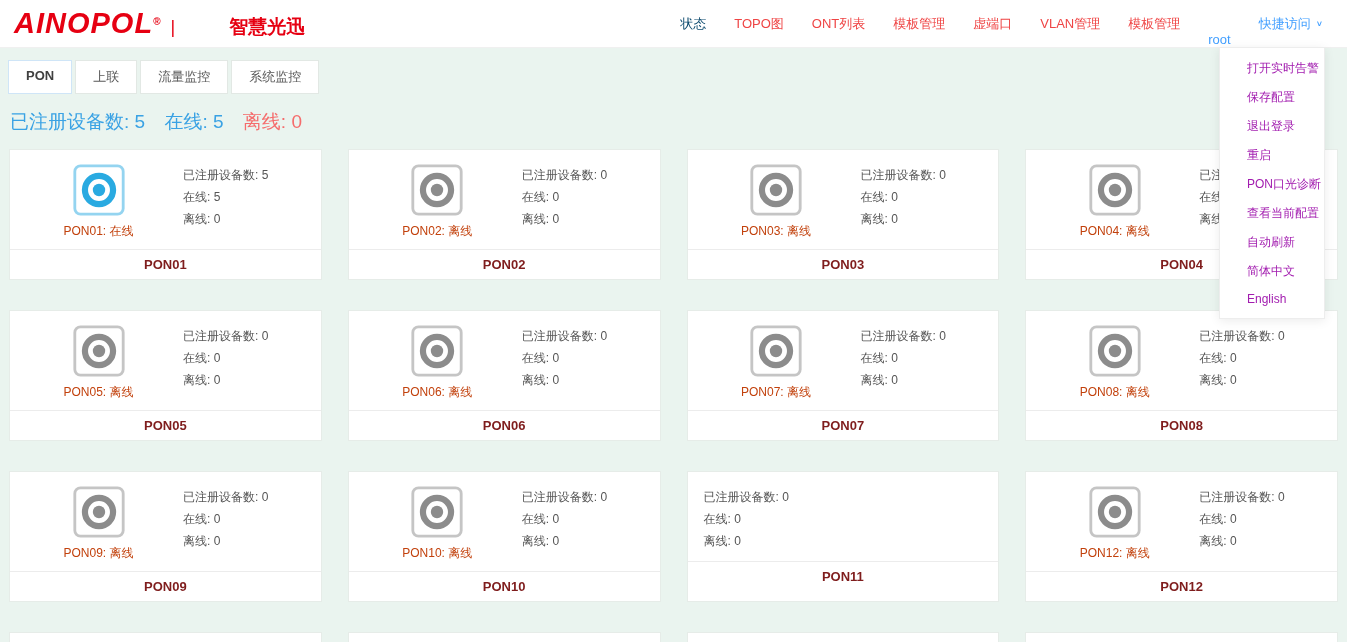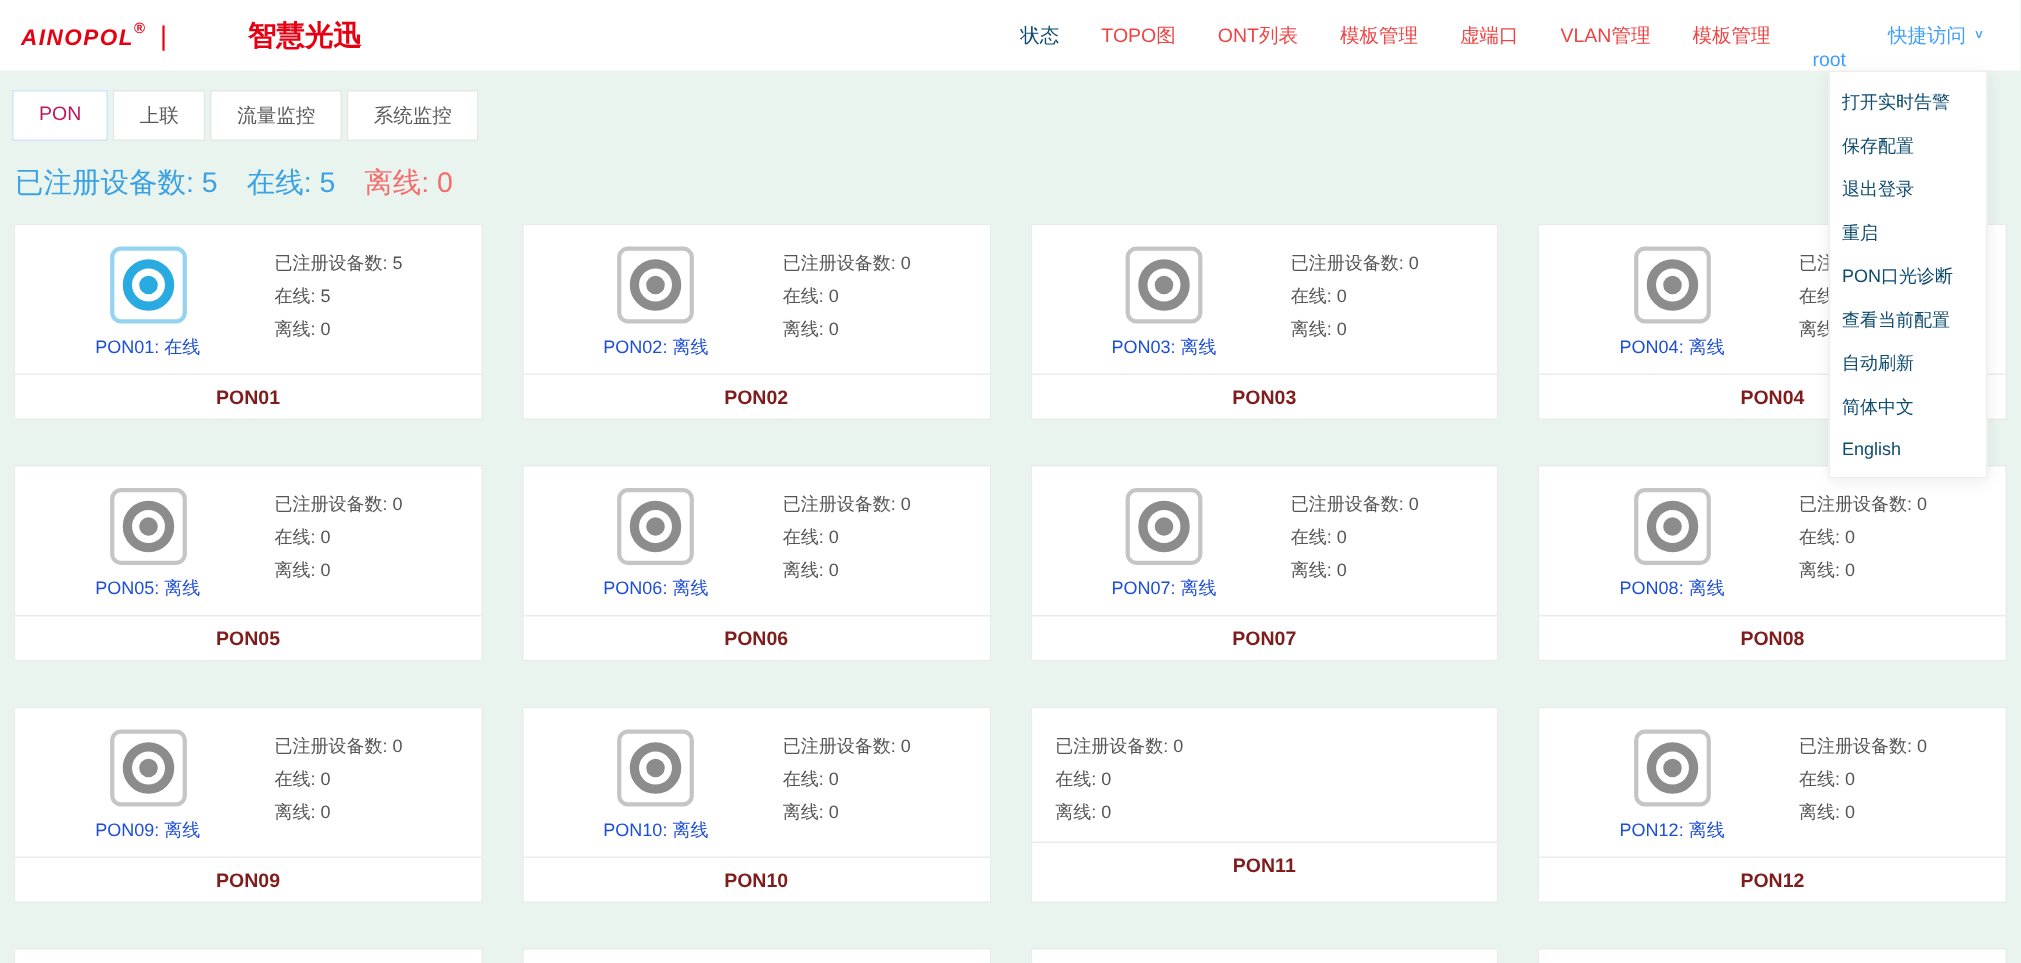--- a/index.html
+++ b/index.html
@@ -11,75 +11,75 @@
     position:relative;
   }
 
   
   .topbar {
     height:48px; background:#ffffff; border-bottom:1px solid #f0f0f0;
     display:flex; align-items:center; justify-content:space-between;
     padding:0 24px 0 14px;
   }
   .logo { display:flex; align-items:baseline; color:#e60012; white-space:nowrap; }
-  .logo-name { font-size:15px; font-weight:bold; font-style:italic; letter-spacing:1px; }
+  .logo-name { font-size:29px; font-weight:bold; font-style:italic; letter-spacing:1px; }
   .logo-reg { font-size:10px; vertical-align:super; position:relative; top:-8px; font-weight:bold; }
   .logo-sep { margin:0 10px; font-size:18px; color:#e60012; }
   .logo-slogan { font-size:19px; font-weight:bold;margin-left:44px; }
 
   .nav { display:flex; align-items:center; gap:28px; font-size:13px; }
   .nav-item { color:#ef4444; cursor:pointer; text-decoration:none; white-space:nowrap; }
   .nav-item.active { color:#0c4a6e; }
   .nav-user { color:#409eff; cursor:pointer;margin-top:32px; }
   .quick { color:#409eff; cursor:pointer; display:flex; align-items:center; gap:5px; white-space:nowrap; }
   .chev { font-size:10px; color:#409eff; transform:scaleY(.8); display:inline-block; }
 
   
   .tab-bar { display:flex; gap:3px; margin:12px 0 0 8px; }
   .tab {
     background:#fff; border:1px solid #e2e8e4; padding:7px 17px;
     font-size:13px; color:#595959; cursor:pointer;
   }
-  .tab.active { color:#be185d; border-color:#cfe5f7; }
+  .tab.active { color:#404040; border-color:#cfe5f7;font-weight:bold; }
 
   
   .summary { margin:15px 0 0 10px; font-size:19px; }
   .summary .grp { margin-right:14px; }
   .sum-blue { color:#3aa2e4; }
   .sum-red { color:#f56c6c; }
 
   
   .grid {
     display:grid; grid-template-columns:repeat(4,1fr);
     column-gap:26px; row-gap:30px;
     padding:14px 9px 0 9px;
   }
   .card { background:#ffffff; border:1px solid #e6ece8; cursor:pointer; }
   .card-body { display:flex; padding:13px 10px 9px 10px; }
   .icon-col { flex:0 0 54%; display:flex; flex-direction:column; align-items:center; }
   .pon-icon svg { width:54px; height:54px; display:block; }
   .icon-frame { opacity:.5; }
-  .icon-label { margin-top:6px; font-size:12px; color:#1d4ed8; white-space:nowrap; }
+  .icon-label { margin-top:6px; font-size:12px; color:#c2410c; white-space:nowrap; }
   .stats-col { flex:1; padding:1px 0 0 6px; font-size:12px; color:#555; }
   .stat { line-height:22px; white-space:nowrap; }
   .card-footer {
     border-top:1px solid #ececec; text-align:center;
     font-size:13px; color:#7f1d1d; height:30px; line-height:30px;font-weight:bold;
   }
   .card.online  .pon-icon { color:#29aae1; }
   .card.offline .pon-icon { color:#8c8c8c; }
 
   
   .menu {
     position:absolute; top:47px; right:22px; width:106px;
     background:#fff; border:1px solid #ededed;
     box-shadow:0 2px 10px rgba(0,0,0,.08);
     padding:6px 0; z-index:20;
   }
-  .menu-item { padding:6px 8px; font-size:12px; color:#0c4a6e; cursor:pointer; white-space:nowrap; }
+  .menu-item { padding:6px 27px; font-size:12px; color:#a21caf; cursor:pointer; white-space:nowrap; }
 </style>
 </head>
 <body>
 
 <header class="topbar">
   <div class="logo">
     <span class="logo-name">AINOPOL</span>
       <span class="logo-reg">®</span>
     <span class="logo-sep">|</span>
     <span class="logo-slogan">智慧光迅</span>

